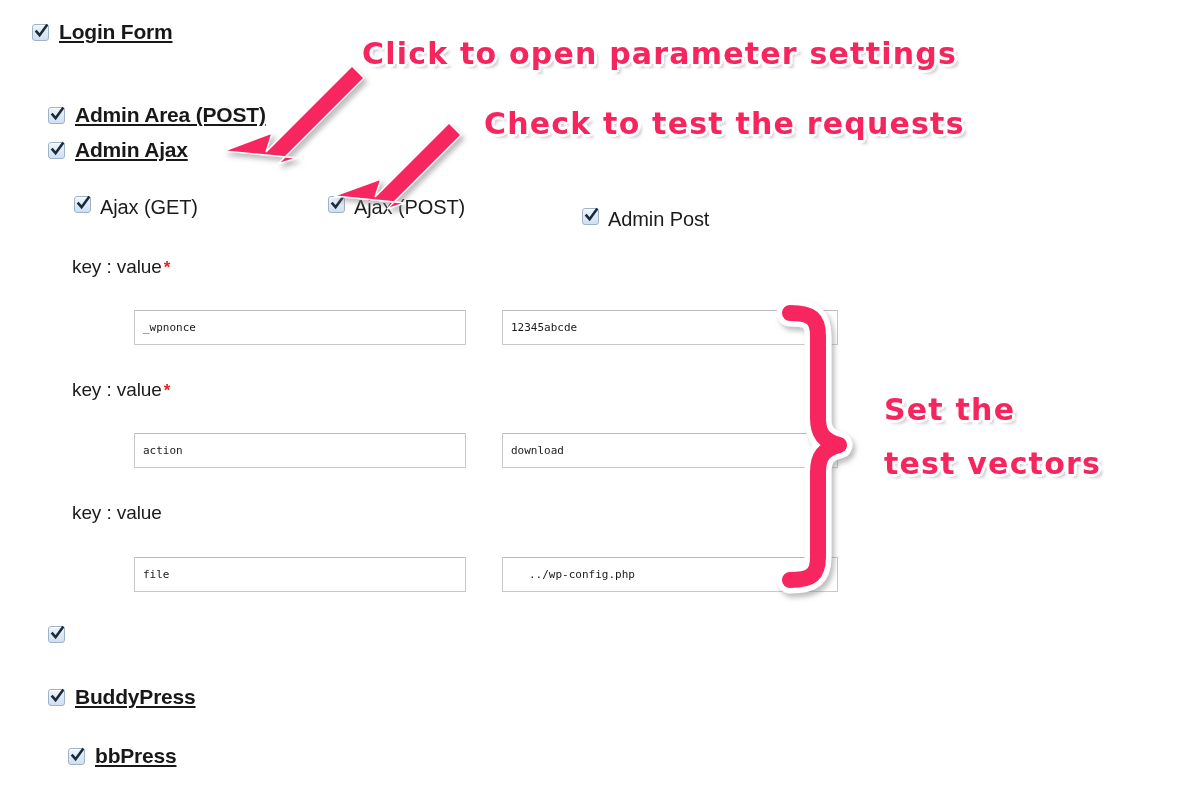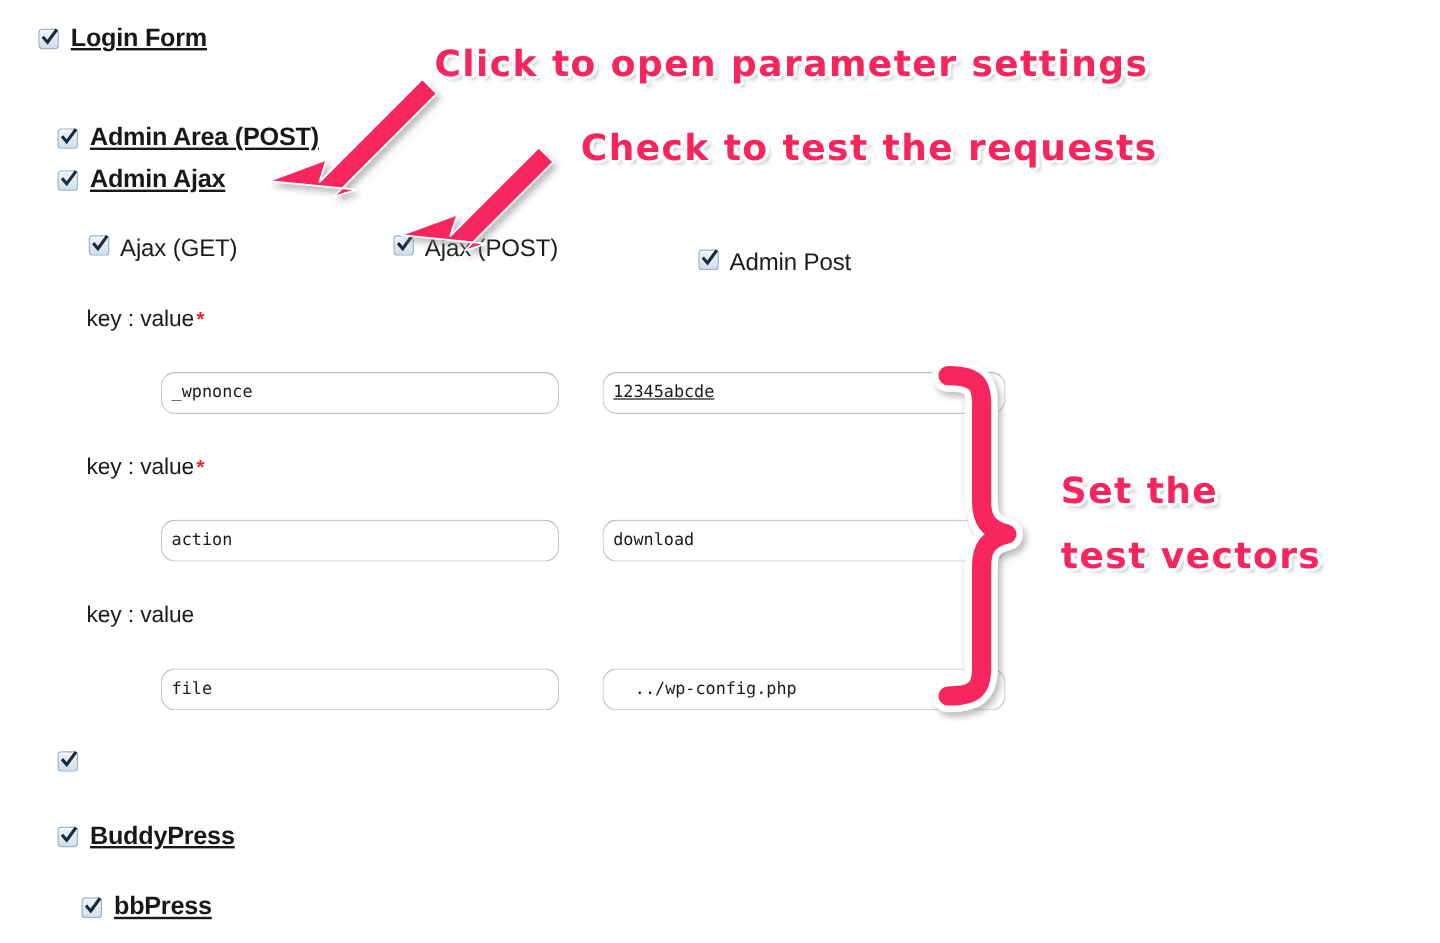--- a/index.html
+++ b/index.html
@@ -91,27 +91,27 @@
   }
 
   .field {
     position: absolute;
     box-sizing: border-box;
     height: 35px;
     background: #ffffff;
     border: 1px solid #c9c9c9;
     border-top-color: #bcbcbc;
     font-family: "DejaVu Sans Mono", monospace;
-    font-size: 14px;
+    font-size: 11px;
     color: #1a1a1a;
     line-height: 33px;
     padding: 0 8px;
     overflow: hidden;
     white-space: nowrap;
-    border-radius: 12px;
+    border-radius: 1px;
   }
   .field.key  { left: 134px; width: 332px; }
   .field.val  { left: 502px; width: 336px; }
 
   
   .anno {
     position: absolute;
     color: #f7255e;
     font-family: "DejaVu Sans", sans-serif;
     font-weight: bold;
@@ -188,21 +188,21 @@
         </svg>
     </span>
     <span class="lbl">Admin Post</span>
   </div>
 </div>
 
 <div class="kv-label" style="left:72px; top:256px;">
   <span>key : value</span><span class="req">*</span>
 </div>
 <div class="field key" style="top:310px;">_wpnonce</div>
-<div class="field val" style="top:310px;text-decoration:underline;">12345abcde</div>
+<div class="field val" style="top:310px;">12345abcde</div>
 
 <div class="kv-label" style="left:72px; top:379px;">
   <span>key : value</span><span class="req">*</span>
 </div>
 <div class="field key" style="top:433px;">action</div>
 <div class="field val" style="top:433px;">download</div>
 
 <div class="kv-label" style="left:72px; top:502px;">
   <span>key : value</span>
 </div>

